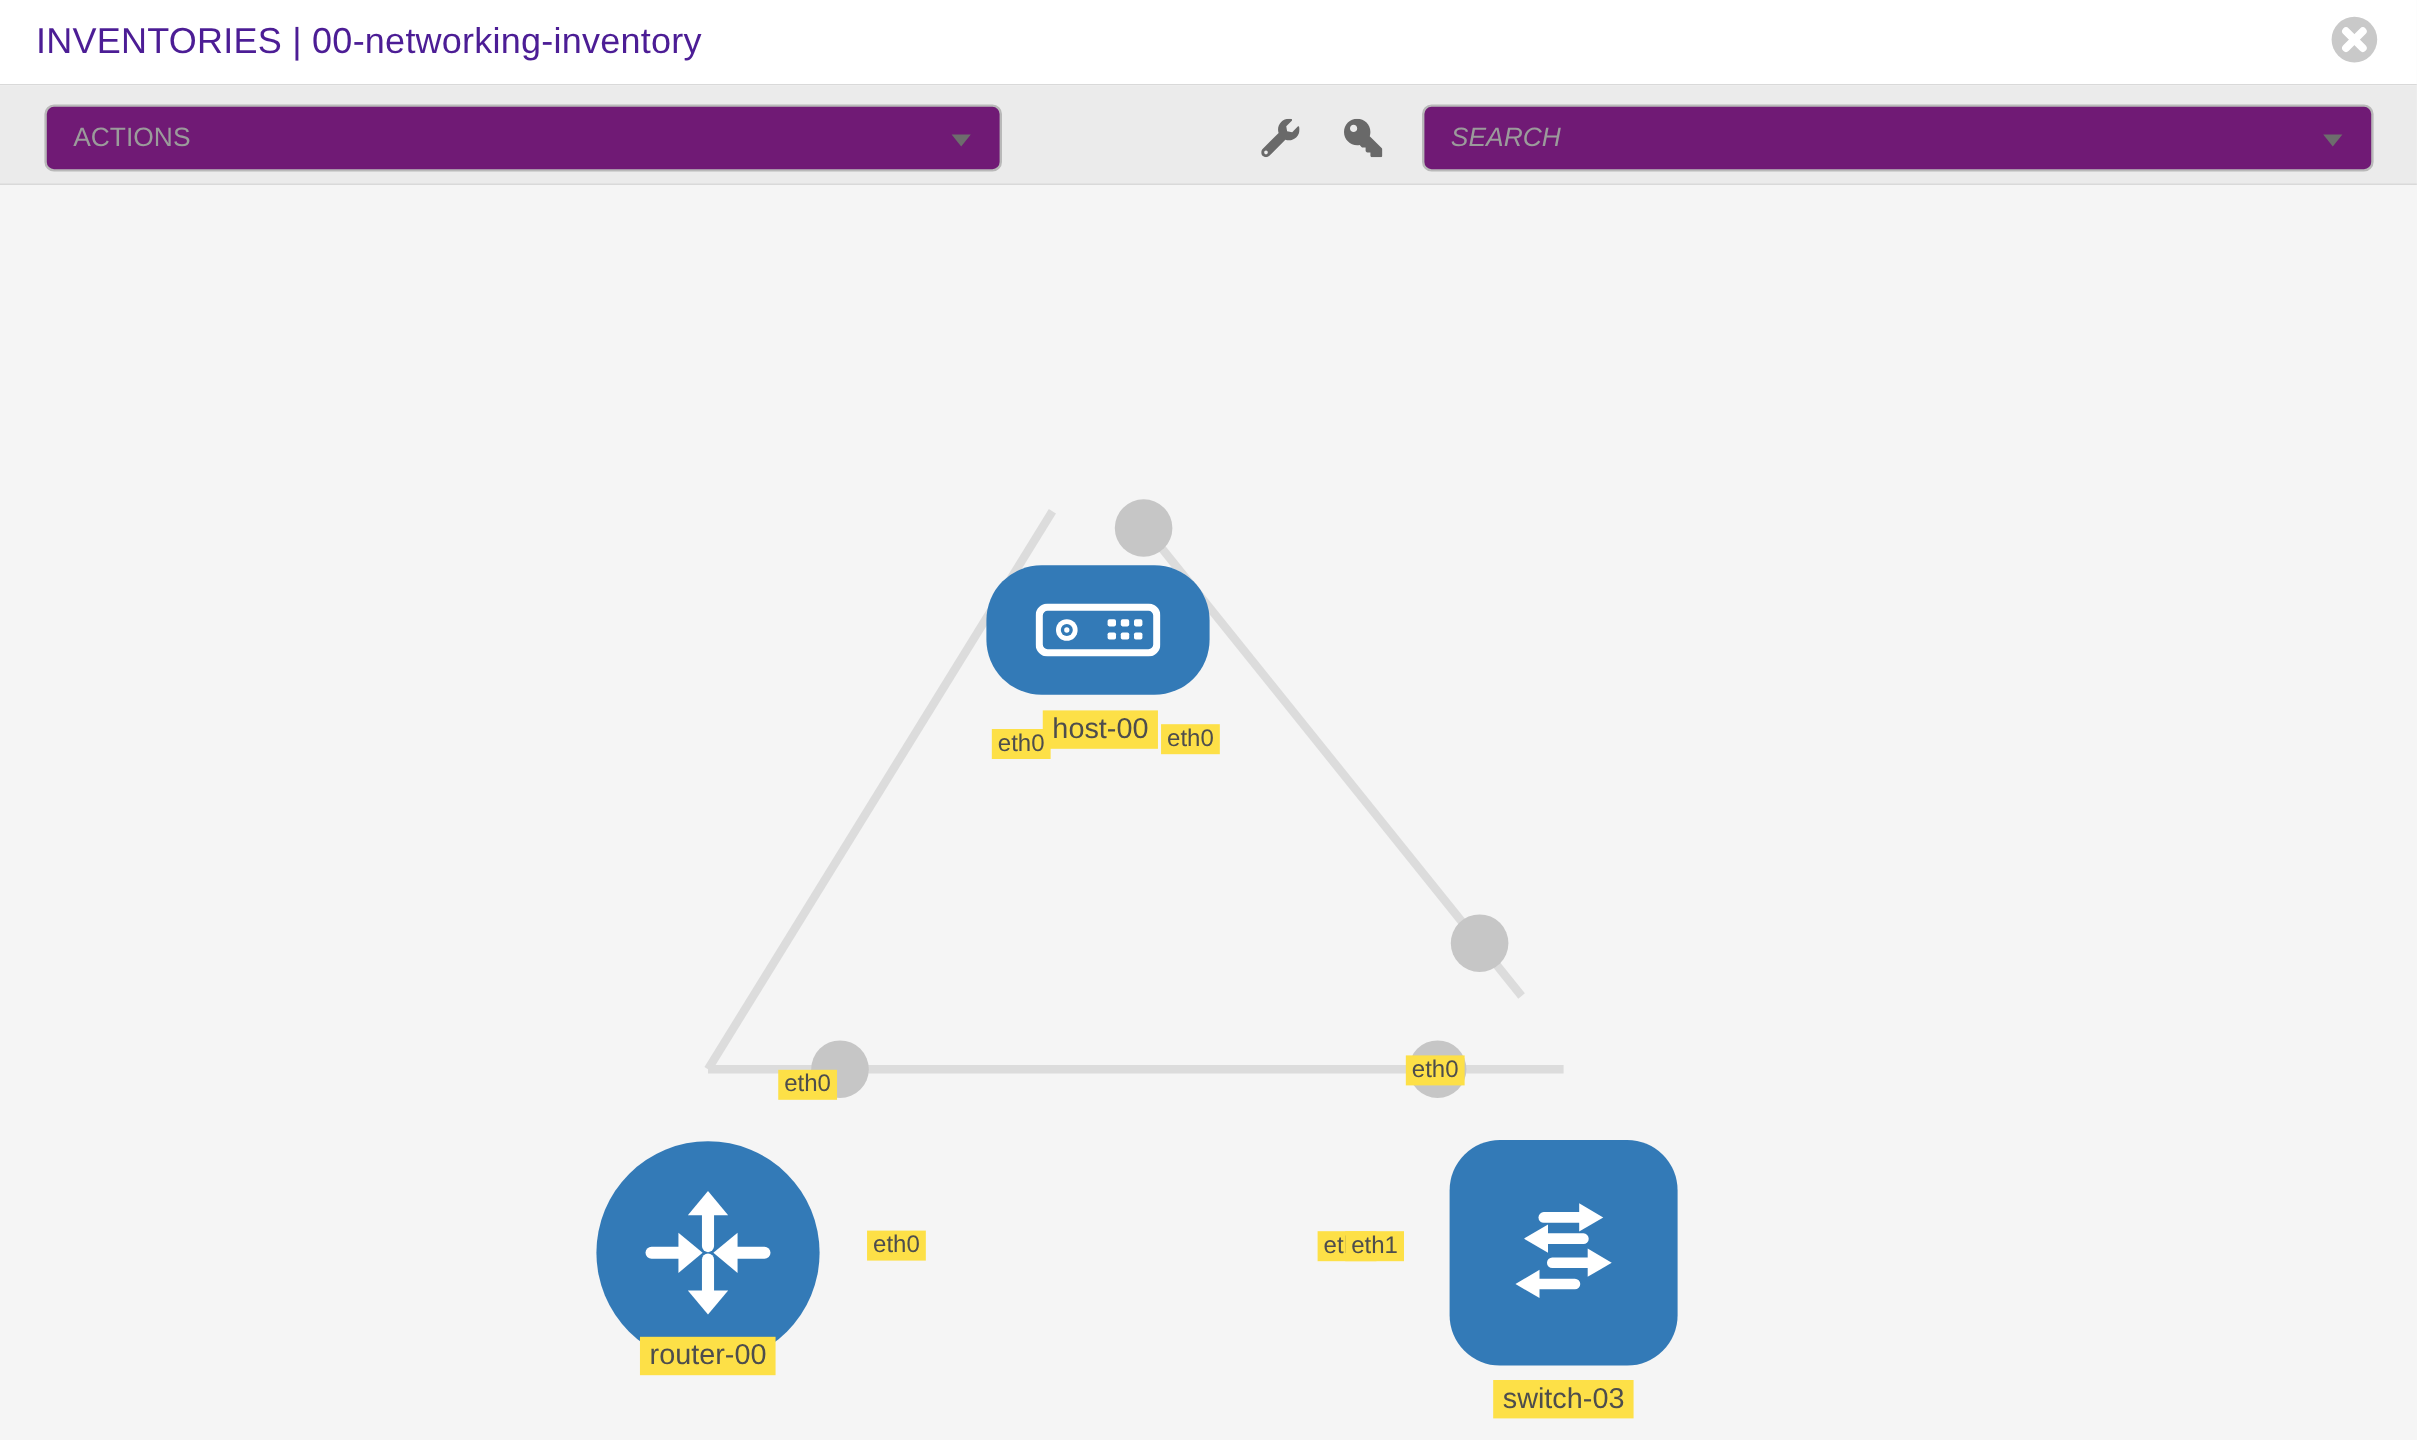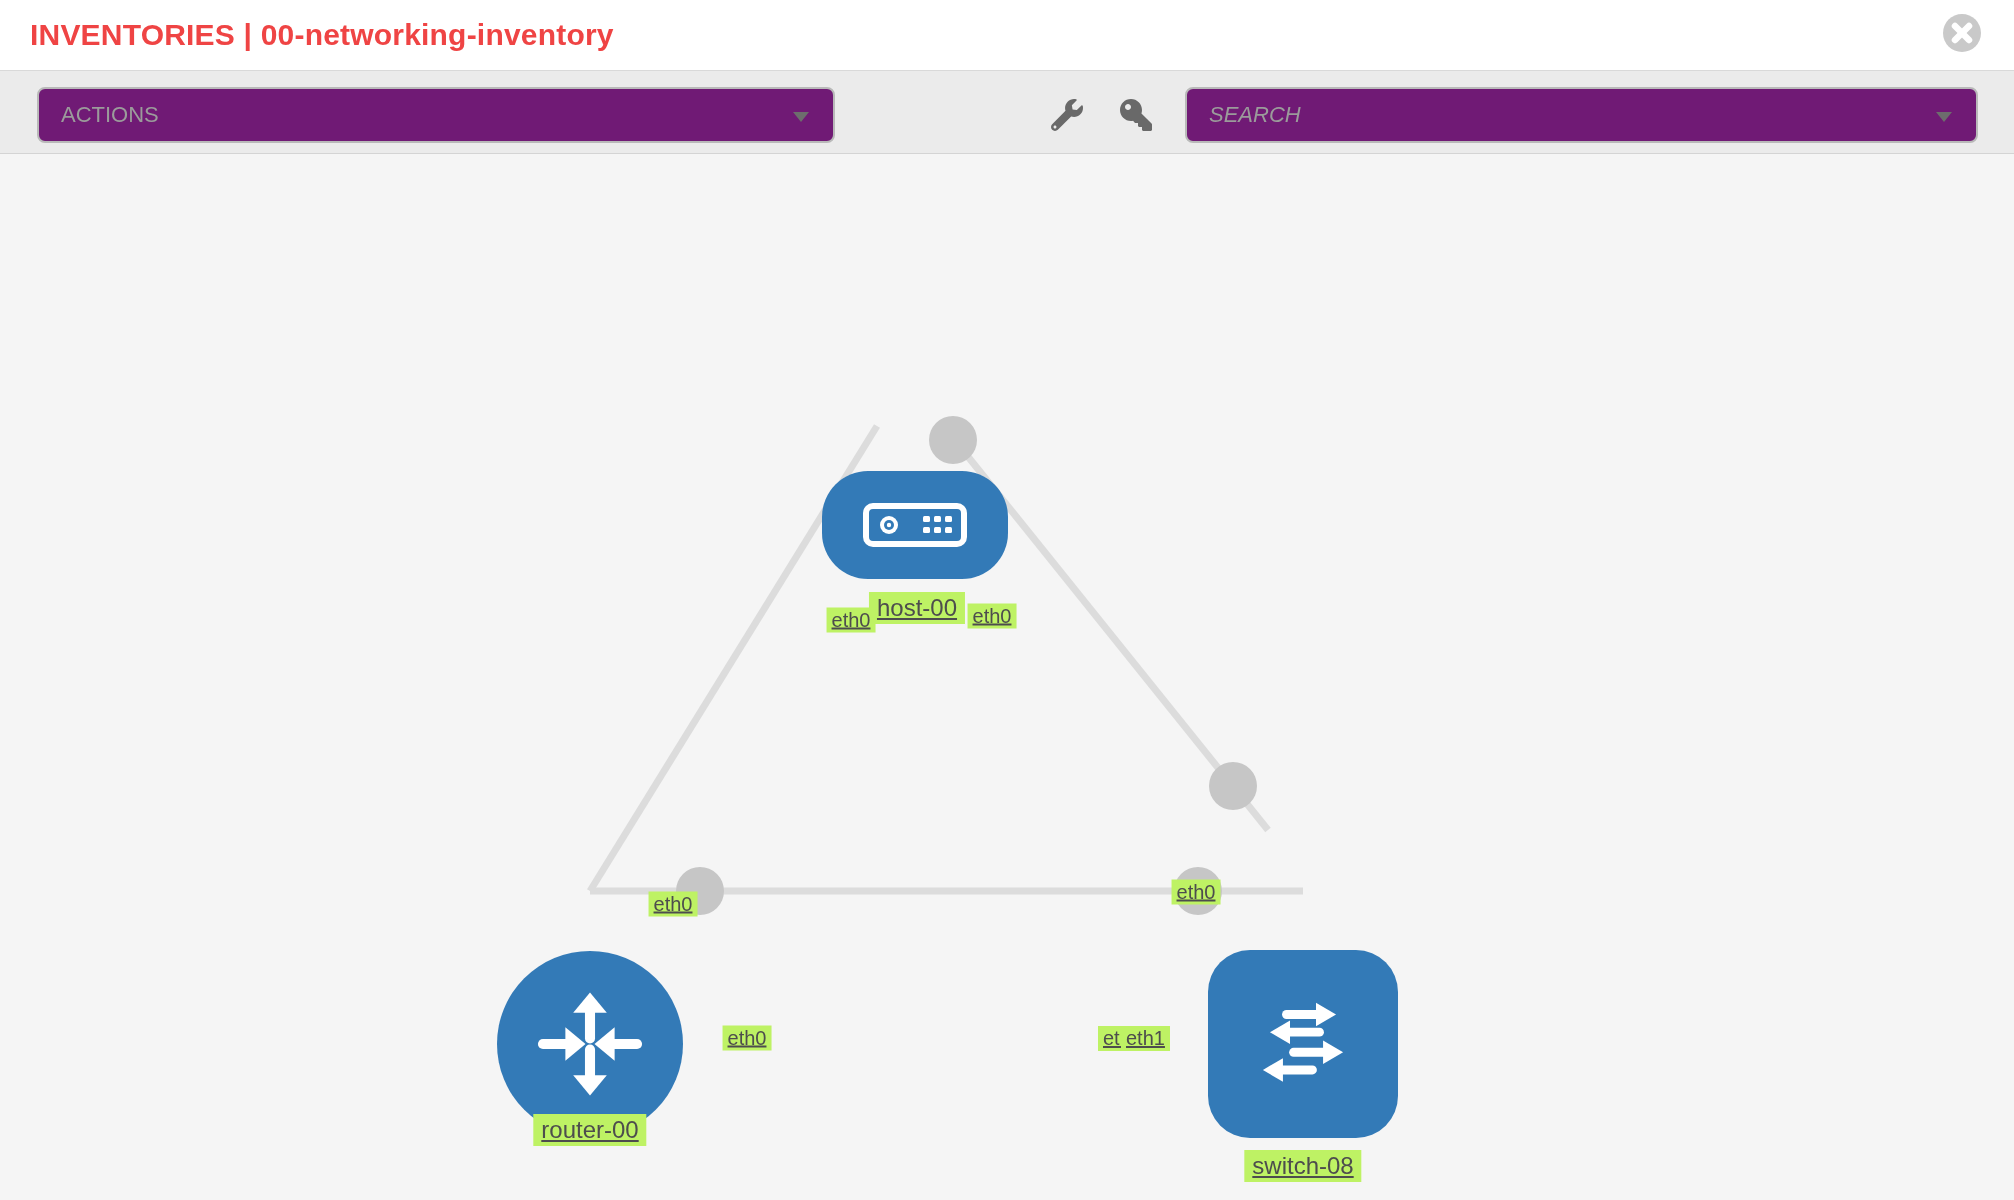--- a/index.html
+++ b/index.html
@@ -3,21 +3,21 @@
 <meta charset="utf-8">
 <style>
   html,body{margin:0;padding:0;}
   body{width:2014px;height:1200px;overflow:hidden;position:relative;
        font-family:"Liberation Sans","DejaVu Sans",sans-serif;background:#f5f5f5;}
 
   
   .header{position:absolute;left:0;top:0;width:2014px;height:70px;background:#ffffff;
           border-bottom:1px solid #d9d9d9;z-index:10;}
   .page-title{position:absolute;left:30px;top:0;line-height:70px;
-              font-size:30px;font-weight:bold;color:#ef4444;letter-spacing:.2px;}
+              font-size:30px;font-weight:normal;color:#4c1d95;letter-spacing:.2px;}
   .close-btn{position:absolute;left:1942px;top:13px;width:40px;height:40px;cursor:pointer;border:0;background:none;padding:0;}
 
   
   .toolbar{position:absolute;left:0;top:71px;width:2014px;height:82px;background:#ebebeb;
            border-bottom:1px solid #d4d4d4;z-index:10;}
   .fake-select{position:absolute;top:16px;height:56px;background:#701a75;border:2px solid #b9b9b9;
                border-radius:8px;box-sizing:border-box;cursor:pointer;}
   .fake-select .val{position:absolute;left:22px;top:0;line-height:52px;font-size:22px;color:#9b9b9b;}
   .caret{position:absolute;right:24px;top:23px;width:0;height:0;
          border-left:8px solid transparent;border-right:8px solid transparent;
@@ -32,21 +32,21 @@
   
   .canvas{position:absolute;left:0;top:153px;width:2014px;height:1047px;background:#f5f5f5;}
   .topo-svg{position:absolute;left:0;top:0;z-index:1;}
 
   .node{position:absolute;background:#337ab7;z-index:2;display:flex;
         align-items:center;justify-content:center;cursor:pointer;}
   .node-host{left:822px;top:318px;width:186px;height:108px;border-radius:46px;}
   .node-router{left:497px;top:798px;width:186px;height:186px;border-radius:50%;}
   .node-switch{left:1208px;top:797px;width:190px;height:188px;border-radius:42px;}
 
-  .lbl{position:absolute;background:#bef264;color:#4d4d4d;white-space:nowrap;z-index:3;text-decoration:underline;}
+  .lbl{position:absolute;background:#fde047;color:#4d4d4d;white-space:nowrap;z-index:3;}
   .node-lbl{font-size:24px;padding:2px 8px;transform:translate(-50%,-50%);text-align:center;}
   .if-lbl{font-size:20px;padding:1px 5px;}
   .if-center{transform:translate(-50%,-50%);}
 </style>
 </head>
 <body>
 
 <div class="header">
   <div class="page-title">INVENTORIES | 00-networking-inventory</div>
   <button class="close-btn">
@@ -134,21 +134,21 @@
       <polygon points="22,40 39,30 39,50" fill="#ffffff"></polygon>
       <line x1="42" y1="57" x2="70" y2="57" stroke="#ffffff" stroke-width="7.5" stroke-linecap="round"></line>
       <polygon points="84,57 67,47 67,67" fill="#ffffff"></polygon>
       <line x1="58" y1="72" x2="30" y2="72" stroke="#ffffff" stroke-width="7.5" stroke-linecap="round"></line>
       <polygon points="16,72 33,62 33,82" fill="#ffffff"></polygon>
     </svg>
   </div>
 
   <div class="lbl node-lbl" style="left:917px;top:455px;">host-00</div>
   <div class="lbl node-lbl" style="left:590px;top:977px;">router-00</div>
-  <div class="lbl node-lbl" style="left:1303px;top:1013px;">switch-08</div>
+  <div class="lbl node-lbl" style="left:1303px;top:1013px;">switch-03</div>
 
   <div class="lbl if-lbl if-center" style="left:851px;top:467px;">eth0</div>
   <div class="lbl if-lbl if-center" style="left:673px;top:751px;">eth0</div>
   <div class="lbl if-lbl if-center" style="left:992px;top:463px;">eth0</div>
   <div class="lbl if-lbl if-center" style="left:1196px;top:739px;">eth0</div>
   <div class="lbl if-lbl if-center" style="left:747px;top:885px;">eth0</div>
 
   <div class="lbl if-lbl" style="left:1098px;top:873px;z-index:3;">eth0</div>
   <div class="lbl if-lbl" style="left:1121px;top:873px;z-index:4;text-align:right;">eth1</div>
 

